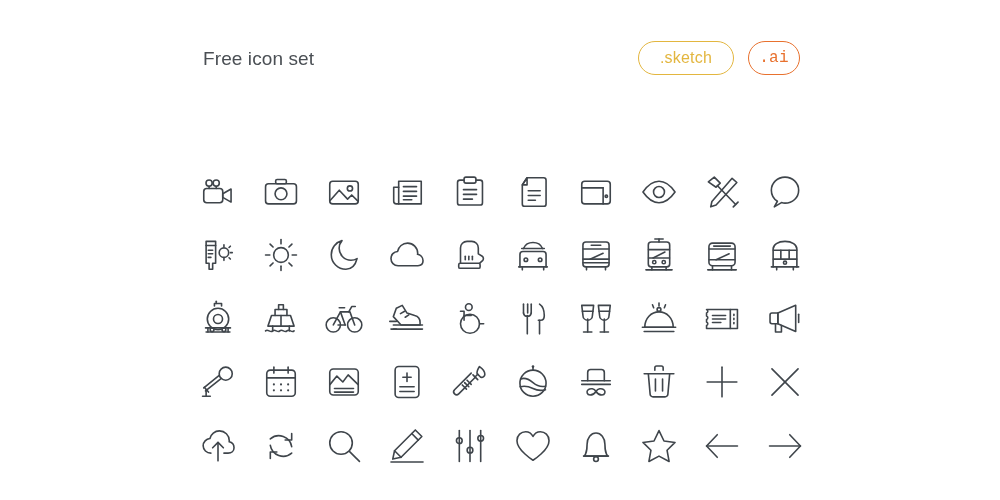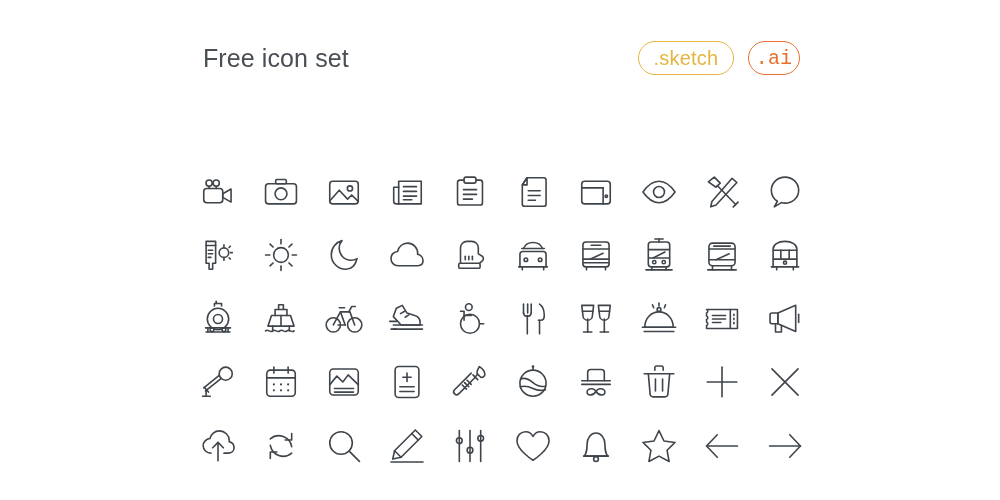--- a/index.html
+++ b/index.html
@@ -27,41 +27,41 @@
     position: absolute;
     left: 203px;
     top: 36px;
     width: 597px;
     height: 44px;
     display: flex;
     align-items: center;
     justify-content: space-between;
   }
   .page-title {
-    font-size: 25px;
+    font-size: 19px;
     font-weight: 400;
     color: #4a4f54;
     letter-spacing: 0.1px;
     line-height: 1;
     white-space: nowrap;
   }
   .badges {
     display: flex;
     align-items: center;
     gap: 14px;
   }
   .badge {
     display: inline-flex;
     align-items: center;
     justify-content: center;
     height: 34px;
     border-radius: 17px;
     border: 1.6px solid #e3b63f;
     color: #e3b63f;
-    font-size: 20px;
+    font-size: 16px;
     letter-spacing: 0.2px;
     background: #ffffff;
     box-sizing: border-box;
     cursor: pointer;
     user-select: none;
   }
   .badge-sketch {
     width: 96px;
   }
   .badge-ai {

